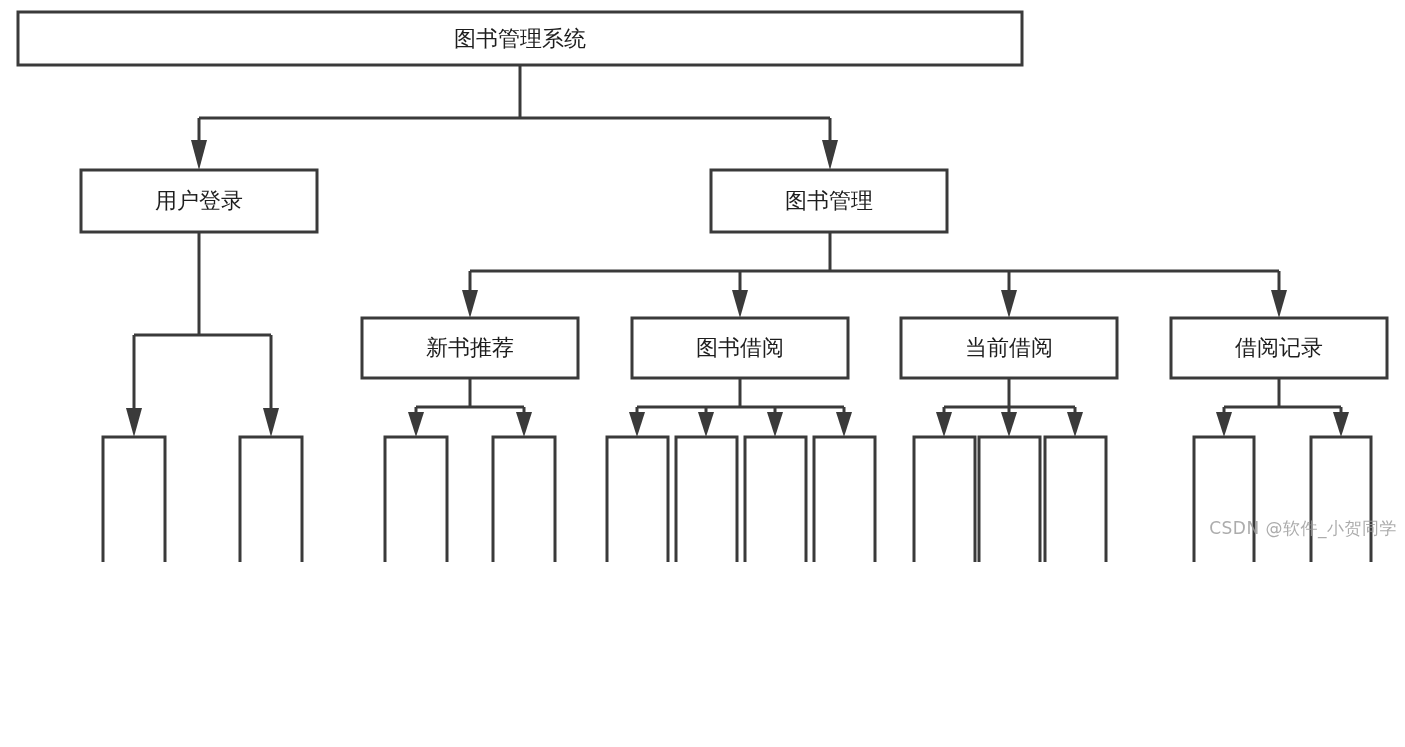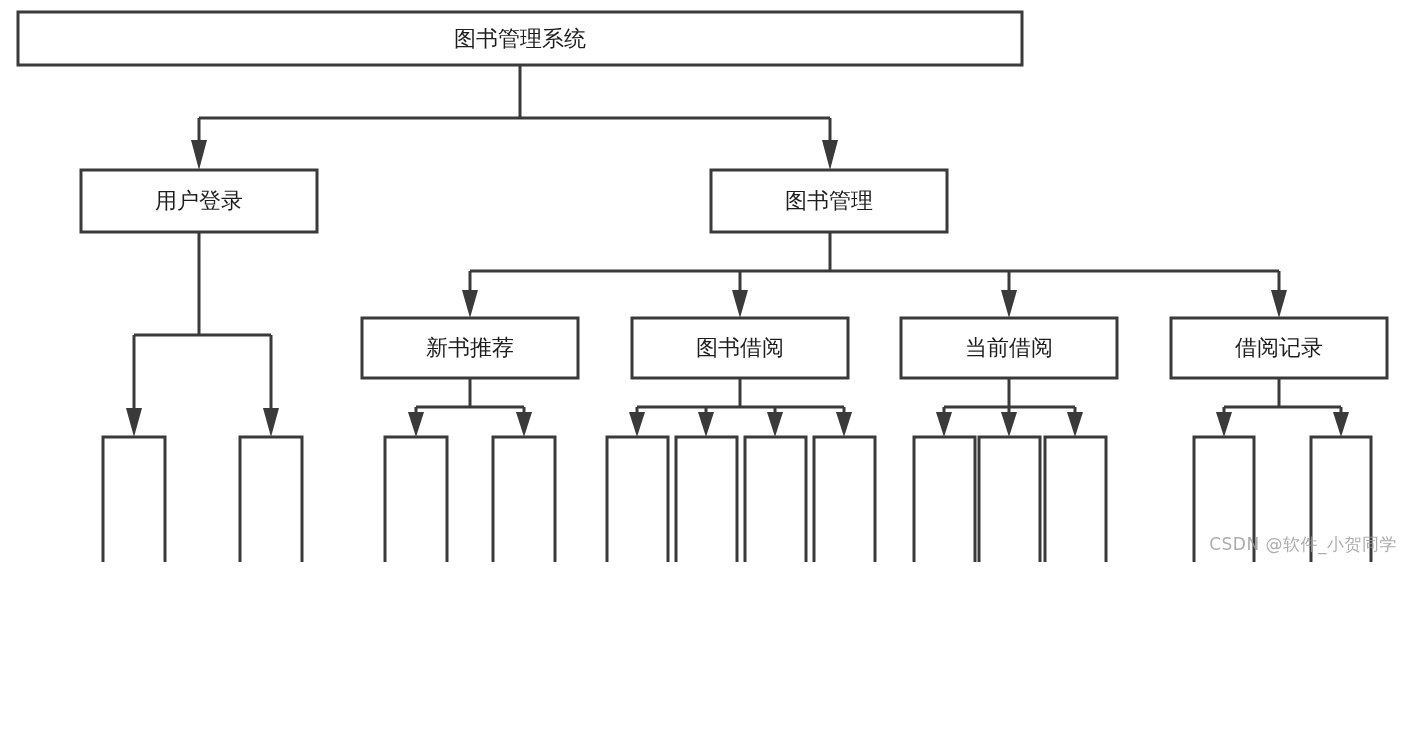--- a/index.html
+++ b/index.html
@@ -61,21 +61,21 @@
     font-size: 22px;
     line-height: 1.05;
     color: #1d1d1d;
     letter-spacing: 1px;
     pointer-events: none;
     box-sizing: border-box;
   }
   .watermark {
     position: absolute;
     right: 8px;
-    bottom: 6px;
+    bottom: 22px;
     font-family: "DejaVu Sans", "Liberation Sans", sans-serif;
     font-size: 17px;
     color: #9a9a9a;
     opacity: 0.82;
     white-space: nowrap;
     letter-spacing: 0.5px;
   }
 </style>
 </head>
 <body>

